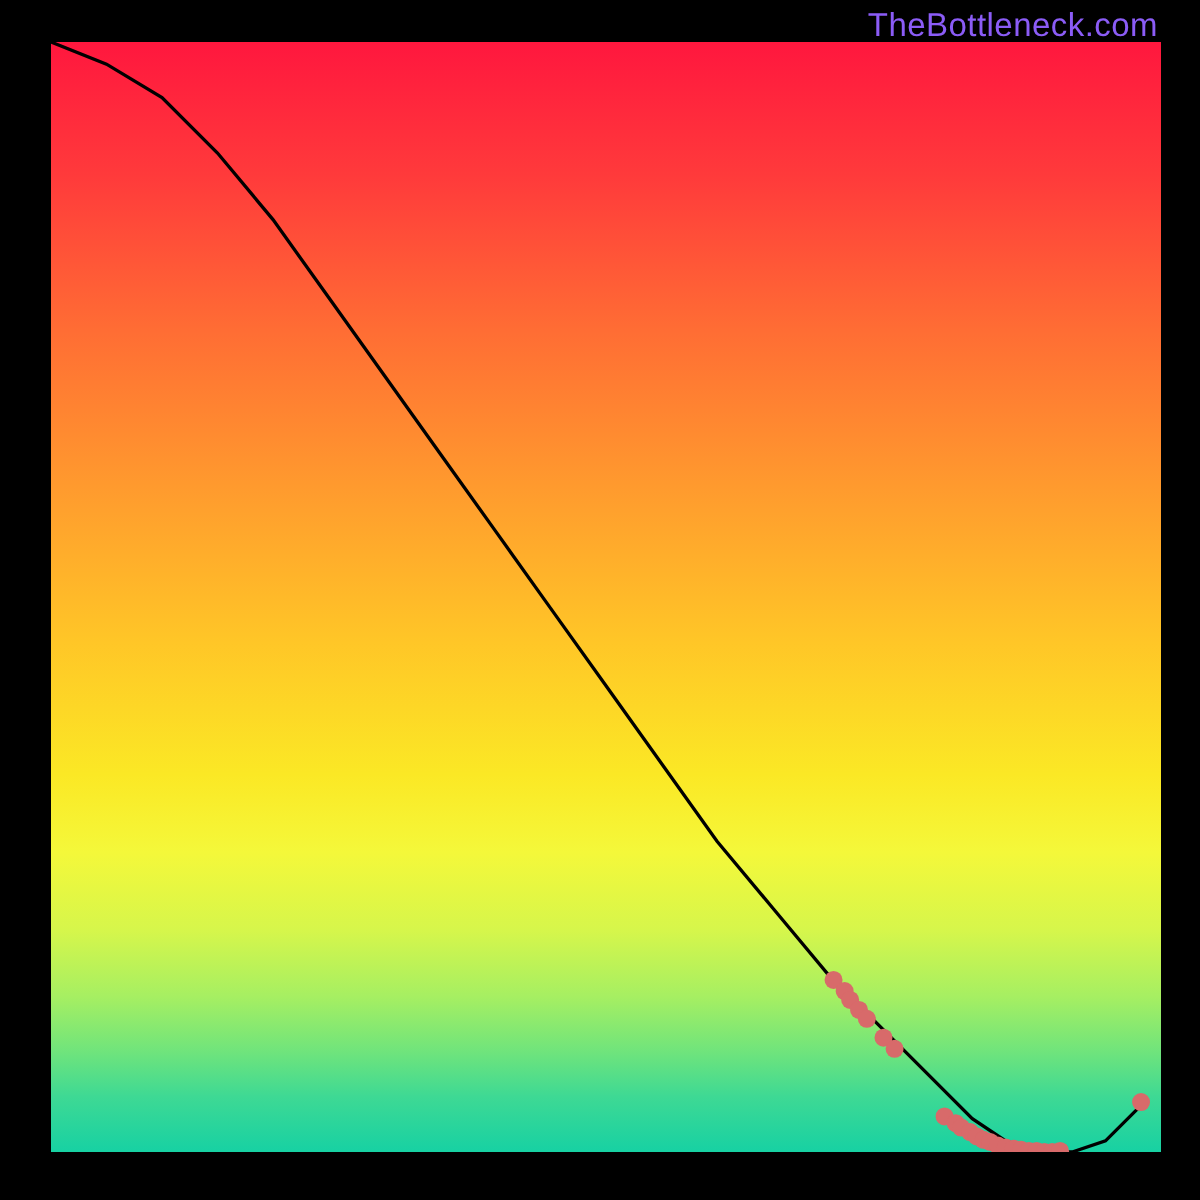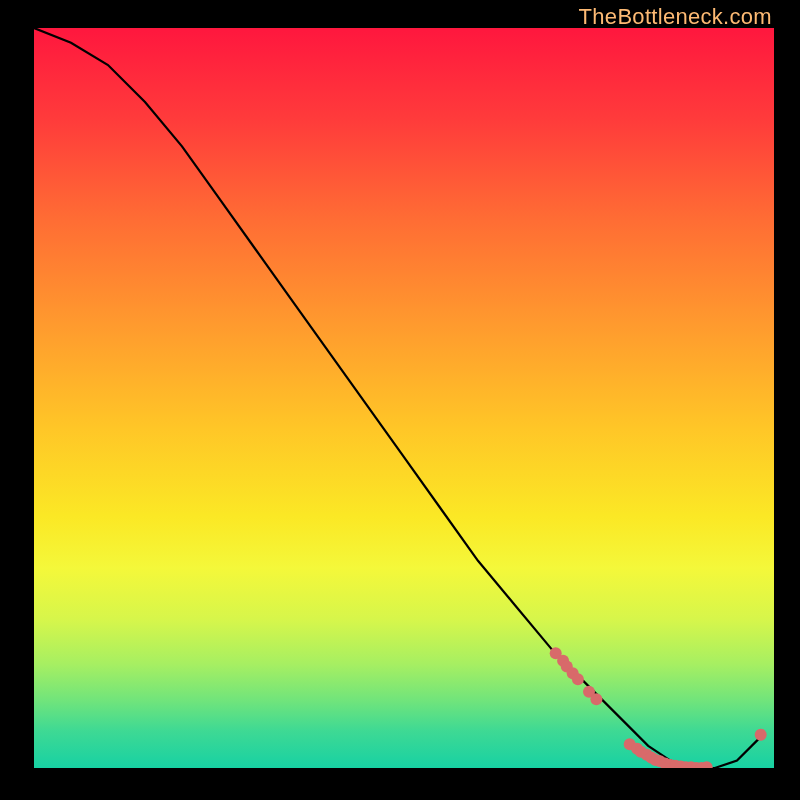--- a/index.html
+++ b/index.html
@@ -36,21 +36,21 @@
       #a6ef62 86%,
       #6fe47c 91%,
       #3ed994 95%,
       #17d1a3 100%
     );
   }
   .watermark {
     position: absolute;
     top: 4px;
     right: 28px;
-    color: #fdba74;
+    color: #8b5cf6;
     font-size: 22px;
     font-weight: 500;
     letter-spacing: 0.3px;
   }
   svg.overlay {
     position: absolute;
     left: 0;
     top: 0;
     width: 740px;
     height: 740px;

